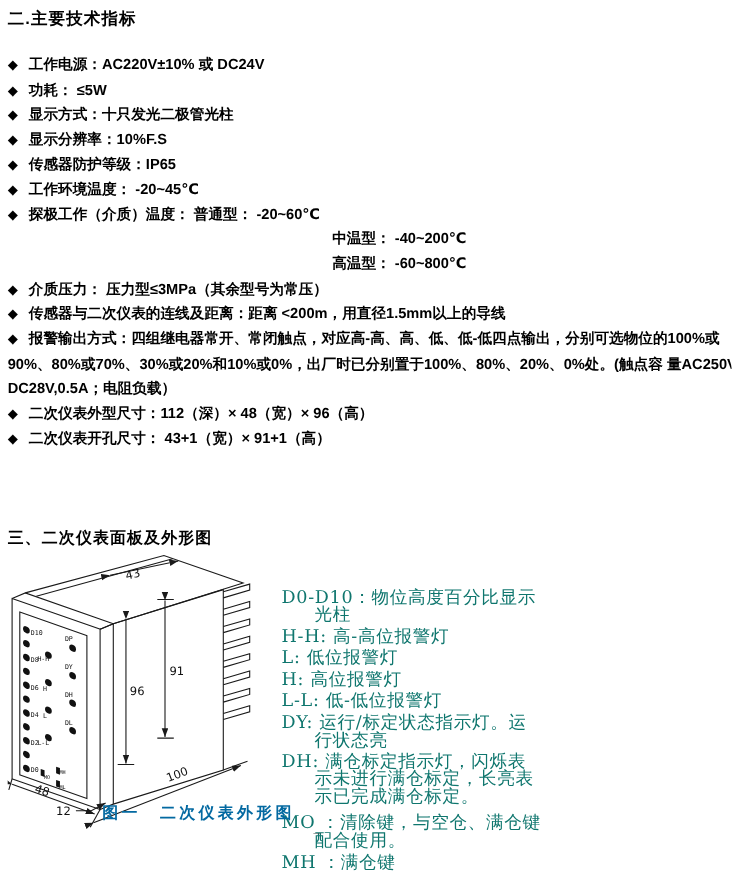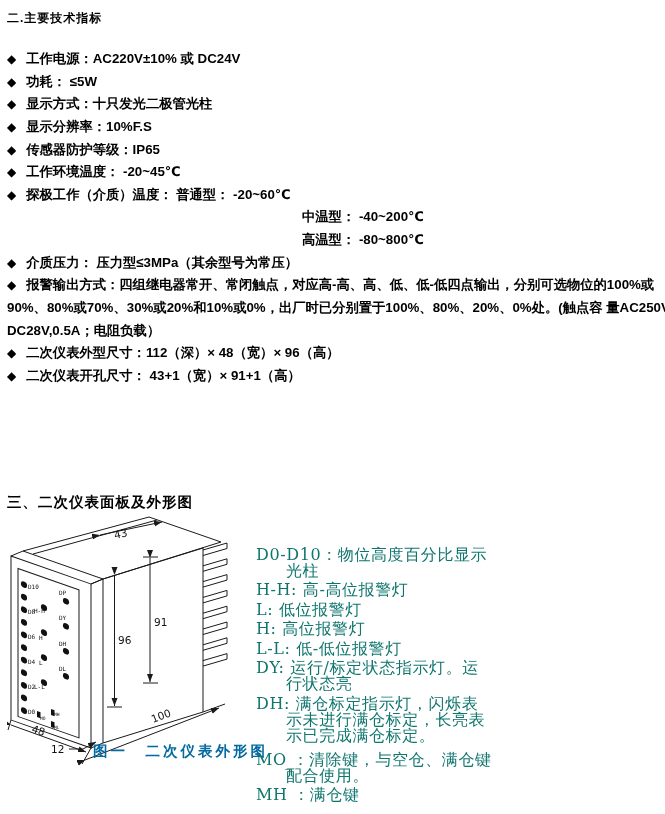--- a/index.html
+++ b/index.html
@@ -1,28 +1,28 @@
 <!DOCTYPE html>
 <html><head>
 <meta charset="utf-8">
 <style>
   html,body{margin:0;padding:0;}
   body{
     width:665px;height:814px;background:#ffffff;overflow:hidden;
     font-family:"Liberation Sans","DejaVu Sans",sans-serif;color:#000;
   }
   .page{padding:8px 4px 0 7px;position:relative;}
-  .h2title{font-size:12px;font-weight:bold;line-height:20px;letter-spacing:1px;}
+  .h2title{font-size:15px;font-weight:bold;line-height:20px;letter-spacing:1px;}
   .speclist{margin-top:20px;}
   .spec{font-size:13.3px;font-weight:bold;line-height:22.65px;height:22.65px;white-space:nowrap;}
   .spec .diamond{display:inline-block;margin-right:10px;font-size:12px;}
   .spec.c1{padding-left:22px;}
   .spec.cmid{padding-left:295px;}
   .spec.c0{padding-left:0;}
-  .h3title{font-size:14.5px;font-weight:bold;line-height:21px;margin-top:104px;letter-spacing:1px;}
+  .h3title{font-size:14.5px;font-weight:bold;line-height:21px;margin-top:70px;letter-spacing:1px;}
   .figure{position:relative;margin-top:3px;height:268px;}
   .figure svg{position:absolute;left:0;top:0;}
   .legend{position:absolute;left:249px;top:31px;width:238px;}
   .legend-row{
     font-family:"DejaVu Serif","Liberation Serif",serif;
     font-size:16px;line-height:16px;color:#0f766e;letter-spacing:0.6px;
     margin-bottom:3.5px;padding-left:30px;text-indent:-30px;
   }
   .caption{
     position:absolute;left:86px;top:226px;
@@ -45,22 +45,23 @@
 
   <div class="speclist">
     <div class="spec"><span class="diamond">◆</span><span>工作电源：AC220V±10% 或 DC24V</span></div>
     <div class="spec"><span class="diamond">◆</span><span>功耗： ≤5W</span></div>
     <div class="spec"><span class="diamond">◆</span><span>显示方式：十只发光二极管光柱</span></div>
     <div class="spec"><span class="diamond">◆</span><span>显示分辨率：10%F.S</span></div>
     <div class="spec"><span class="diamond">◆</span><span>传感器防护等级：IP65</span></div>
     <div class="spec"><span class="diamond">◆</span><span>工作环境温度： -20~45℃</span></div>
     <div class="spec"><span class="diamond">◆</span><span>探极工作（介质）温度： 普通型： -20~60℃</span></div>
     <div class="spec cmid"><span>中温型： -40~200℃</span></div>
-    <div class="spec cmid"><span>高温型： -80~800℃</span></div>
+    <div class="spec cmid"><span>高温型： -60~800℃</span></div>
     <div class="spec"><span class="diamond">◆</span><span>介质压力： 压力型≤3MPa（其余型号为常压）</span></div>
+    <div class="spec"><span class="diamond">◆</span><span>传感器与二次仪表的连线及距离：距离 &lt;200m，用直径1.5mm以上的导线</span></div>
     <div class="spec"><span class="diamond">◆</span><span>报警输出方式：四组继电器常开、常闭触点，对应高-高、高、低、低-低四点输出，分别可选物位的100%或</span></div>
     <div class="spec c0"><span>90%、80%或70%、30%或20%和10%或0%，出厂时已分别置于100%、80%、20%、0%处。(触点容 量AC250V，0.3A；</span></div>
     <div class="spec c0"><span>DC28V,0.5A；电阻负载）</span></div>
     <div class="spec"><span class="diamond">◆</span><span>二次仪表外型尺寸：112（深）× 48（宽）× 96（高）</span></div>
     <div class="spec"><span class="diamond">◆</span><span>二次仪表开孔尺寸： 43+1（宽）× 91+1（高）</span></div>
   </div>
 
   <div class="h3title">三、二次仪表面板及外形图</div>
 
   <div class="figure">

